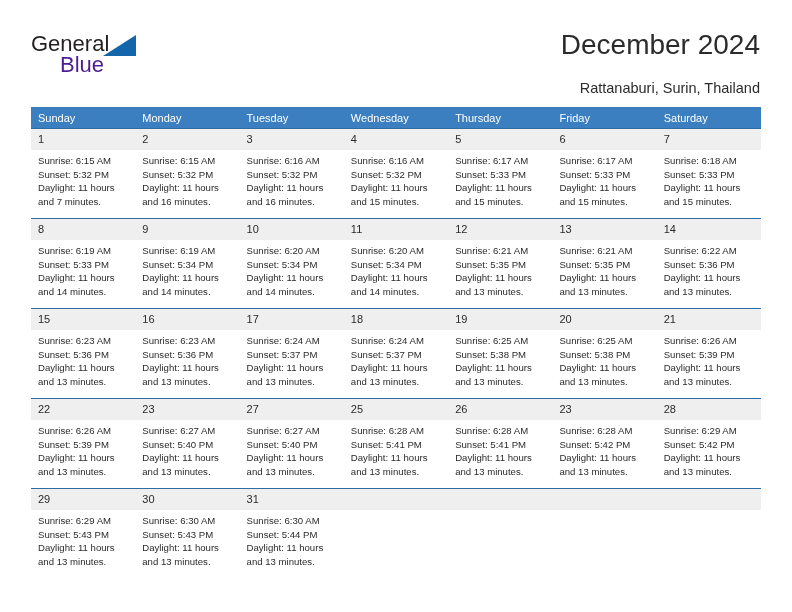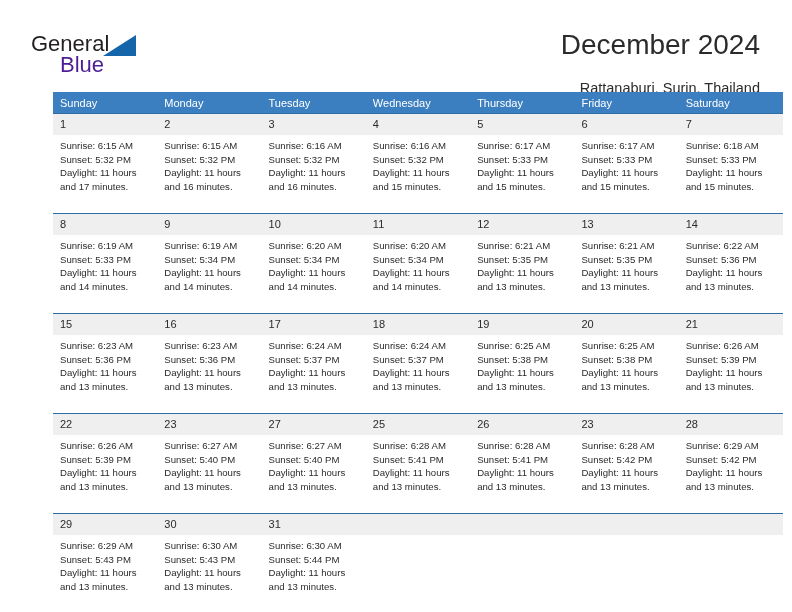--- a/index.html
+++ b/index.html
@@ -84,23 +84,22 @@
     color: #2b2b2b;
     font-weight: 400;
     margin-top: 16px;
     white-space: nowrap;
   }
 
   
   .cal-wrap {
     position: absolute;
     left: 31px;
-    top: 92px;
+    top: 107px;
     width: 730px;
-    margin-left: 22px;
   }
   table.calendar {
     border-collapse: collapse;
     width: 730px;
     table-layout: fixed;
   }
   table.calendar th {
     background: #3b7fc0;
     color: #ffffff;
     font-size: 11px;
@@ -125,21 +124,21 @@
     font-size: 11px;
     line-height: 13px;
     color: #2b2b2b;
     padding: 4px 0 4px 7px;
     height: 13px;
   }
   .daynum.empty {
     color: transparent;
   }
   .dayinfo {
-    padding: 4px 6px 16px 7px;
+    padding: 4px 6px 6px 7px;
     font-size: 9.6px;
     line-height: 13.6px;
     color: #2b2b2b;
     min-height: 58px;
   }
   .dayinfo div {
     white-space: nowrap;
   }
   td.blank .dayinfo {
     min-height: 58px;
@@ -183,21 +182,21 @@
       </thead>
       <tbody>
 
         <tr class="week-row">
           <td>
             <div class="daynum">1</div>
             <div class="dayinfo">
               <div>Sunrise: 6:15 AM</div>
               <div>Sunset: 5:32 PM</div>
               <div>Daylight: 11 hours</div>
-              <div>and 17 minutes.</div>
+              <div>and 7 minutes.</div>
             </div>
           </td>
           <td>
             <div class="daynum">2</div>
             <div class="dayinfo">
               <div>Sunrise: 6:15 AM</div>
               <div>Sunset: 5:32 PM</div>
               <div>Daylight: 11 hours</div>
               <div>and 16 minutes.</div>
             </div>

